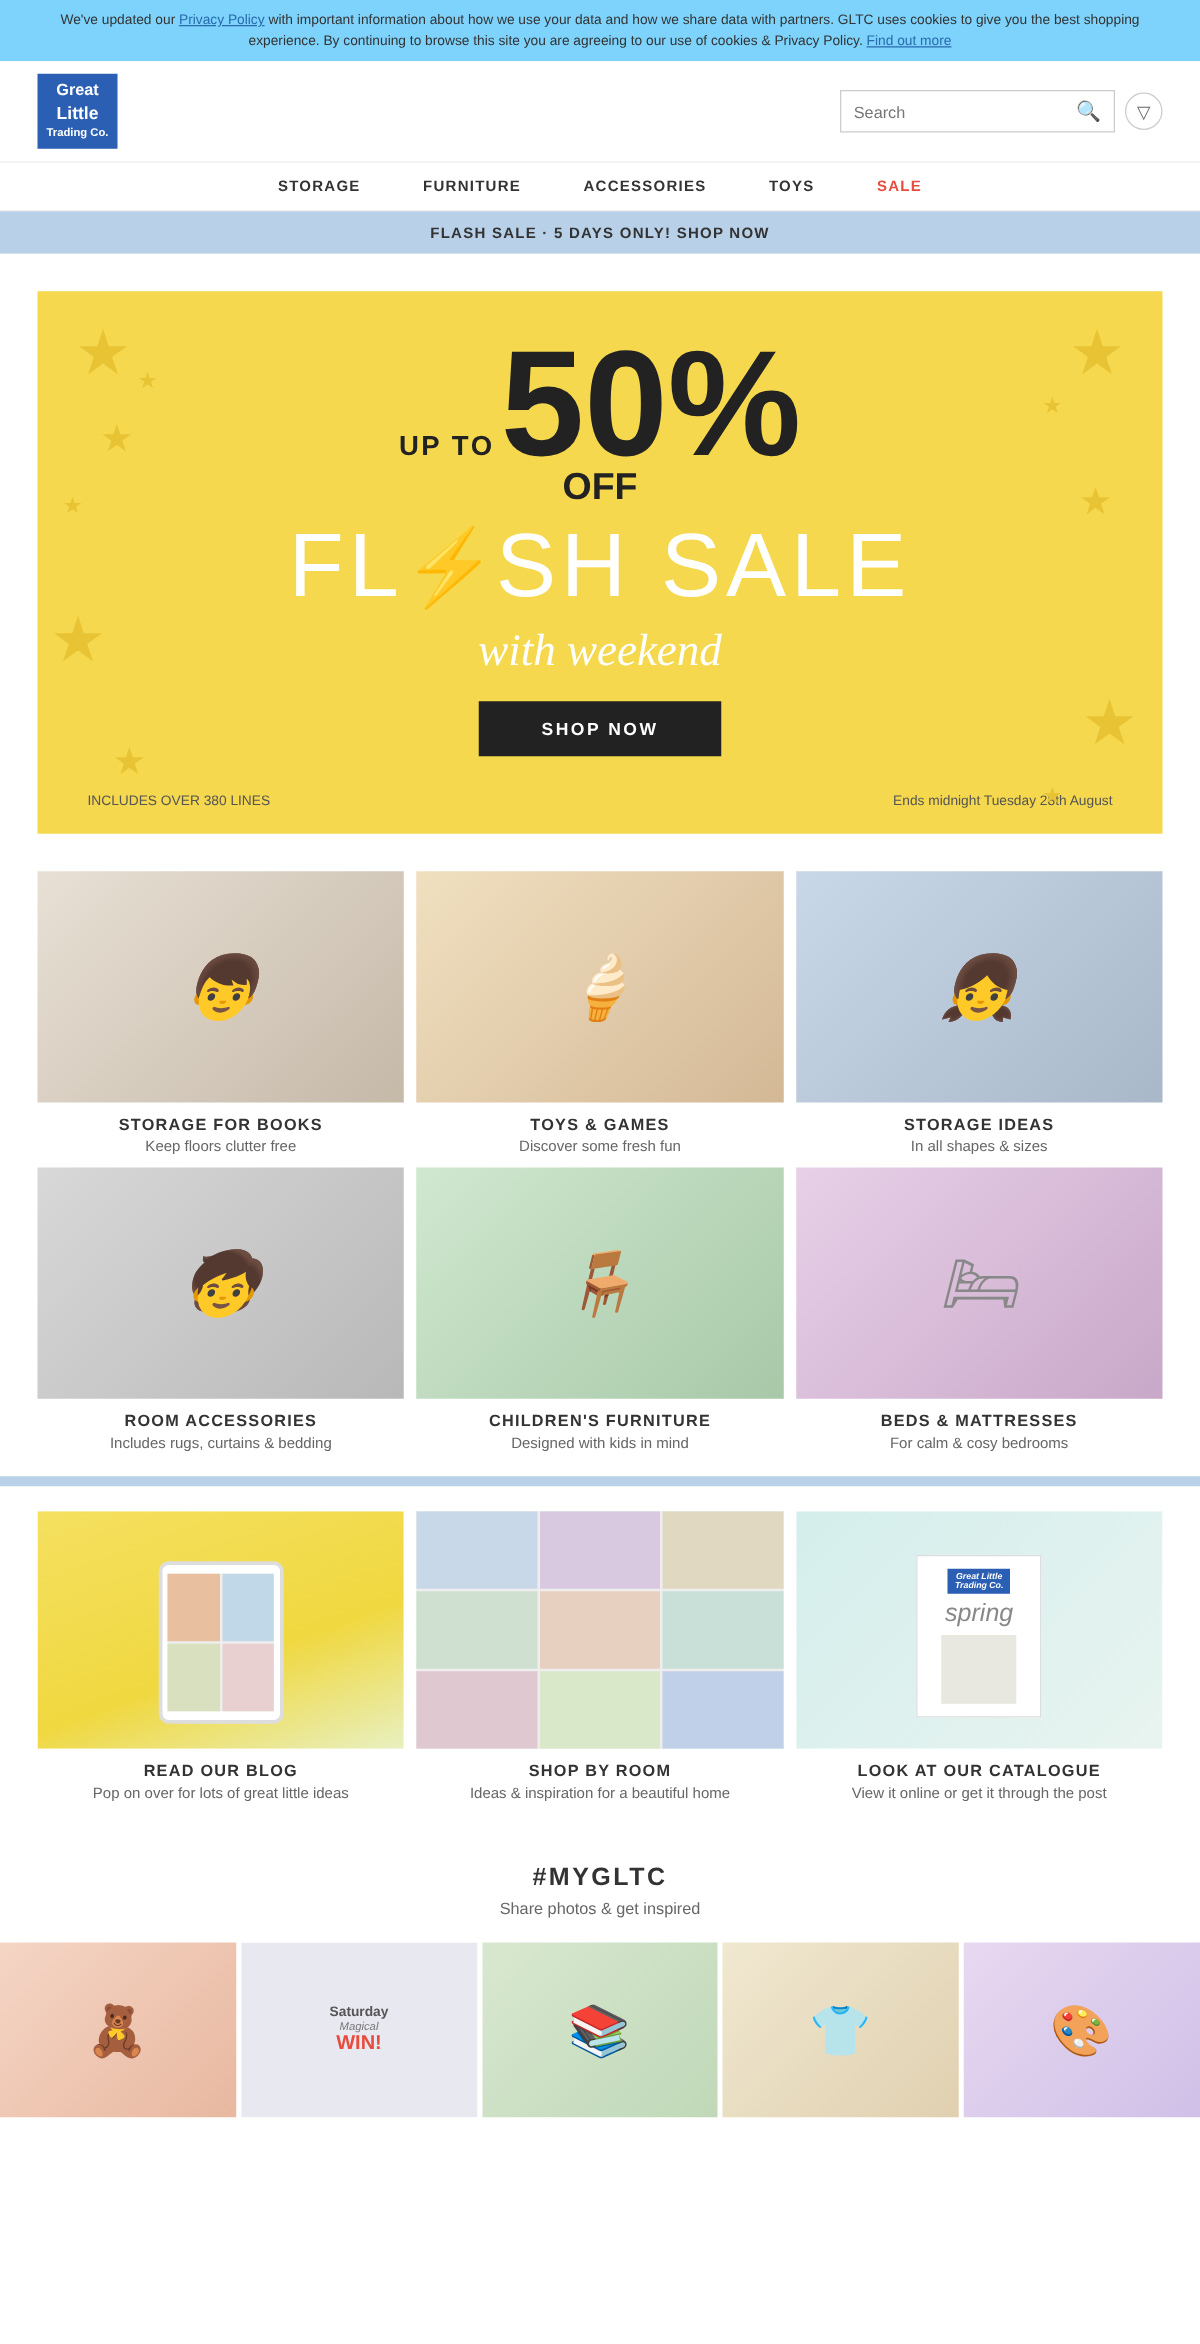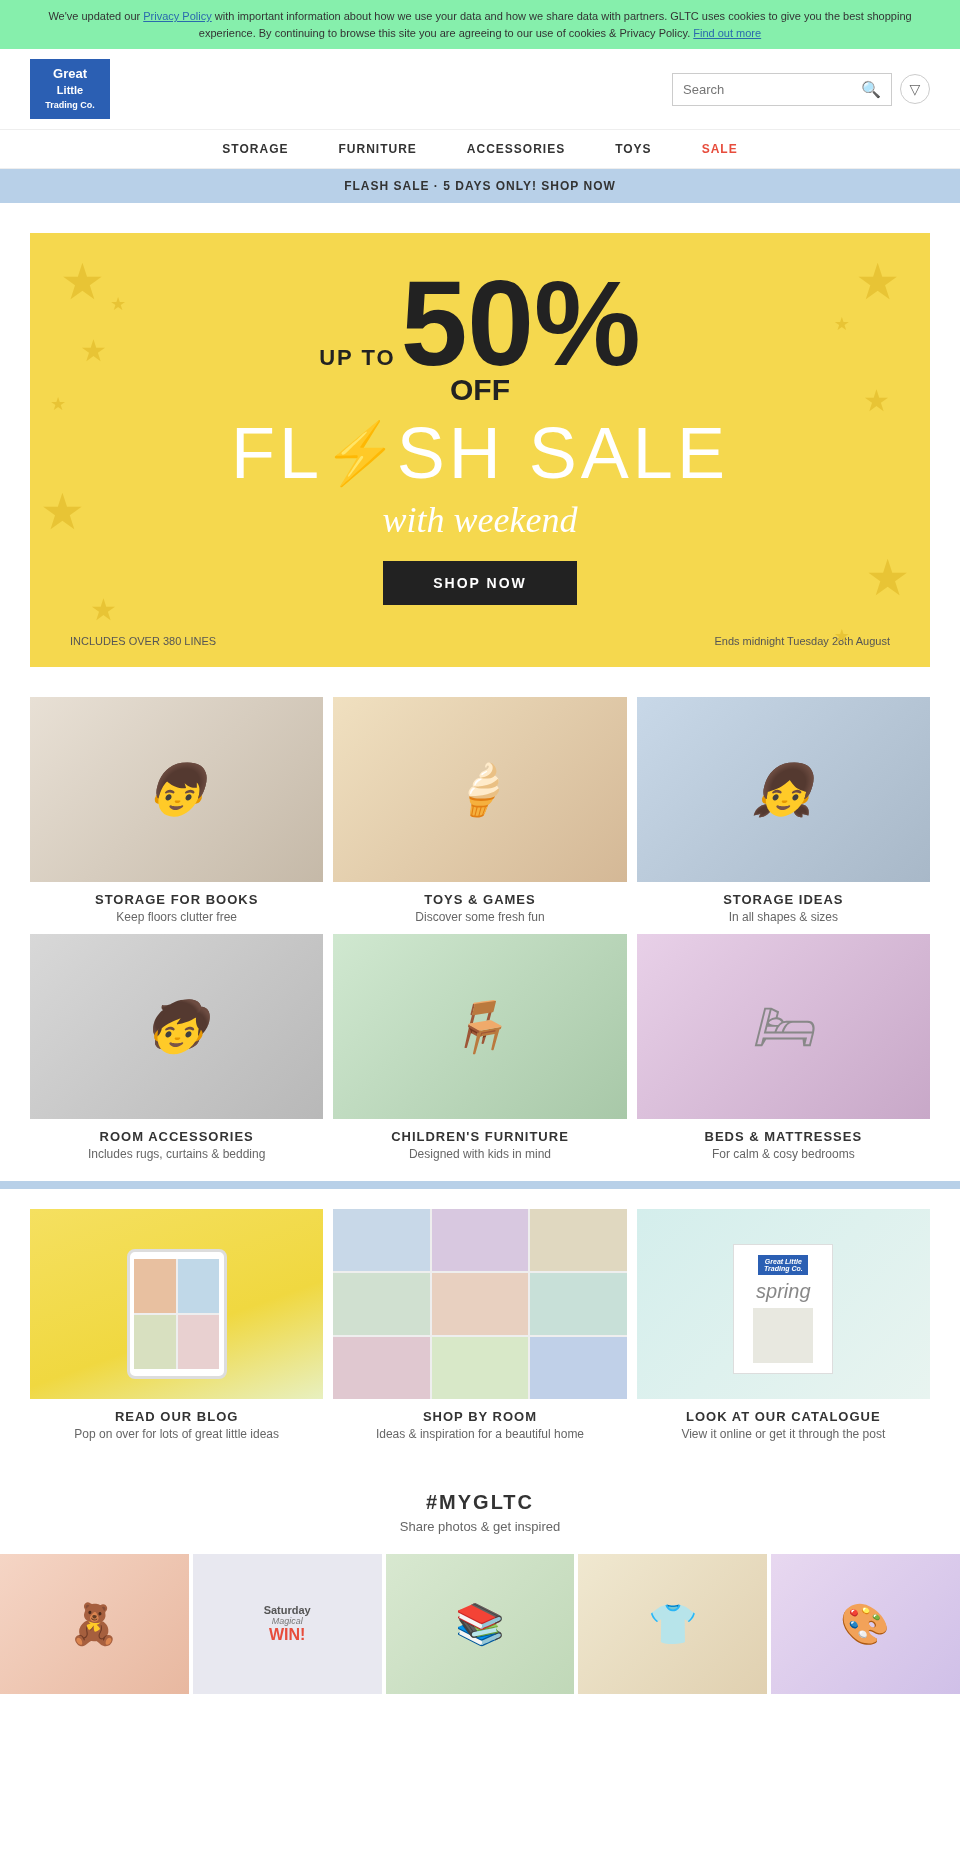--- a/index.html
+++ b/index.html
@@ -1,55 +1,55 @@
 <!DOCTYPE html>
 <html><head>
   <meta charset="utf-8">
   <style>
     * { margin: 0; padding: 0; box-sizing: border-box; }
     body { font-family: Arial, sans-serif; background: #fff; width: 960px; }
 
     
     .cookie-banner {
-      background: #86efac;
+      background: #7dd3fc;
       text-align: center;
       padding: 8px 20px;
       font-size: 11px;
       color: #333;
       line-height: 1.5;
     }
     .cookie-banner a { color: #2a6aad; text-decoration: underline; }
 
     
     .header {
       display: flex;
       align-items: center;
       justify-content: space-between;
       padding: 10px 30px;
       background: #fff;
       border-bottom: 1px solid #eee;
     }
     .logo {
-      width: 80px;
+      width: 64px;
       height: 60px;
       background: #2b5fb3;
       display: flex;
       align-items: center;
       justify-content: center;
       padding: 6px;
     }
     .logo-inner {
       color: #fff;
       font-size: 11px;
       font-weight: bold;
       text-align: center;
       line-height: 1.3;
     }
     .logo-inner span.great { font-size: 13px; }
-    .logo-inner span.little { font-size: 11px; }
+    .logo-inner span.little { font-size: 14px; }
     .logo-inner span.trading { font-size: 9px; }
 
     .header-right {
       display: flex;
       align-items: center;
       gap: 8px;
     }
     .search-box {
       display: flex;
       align-items: center;

